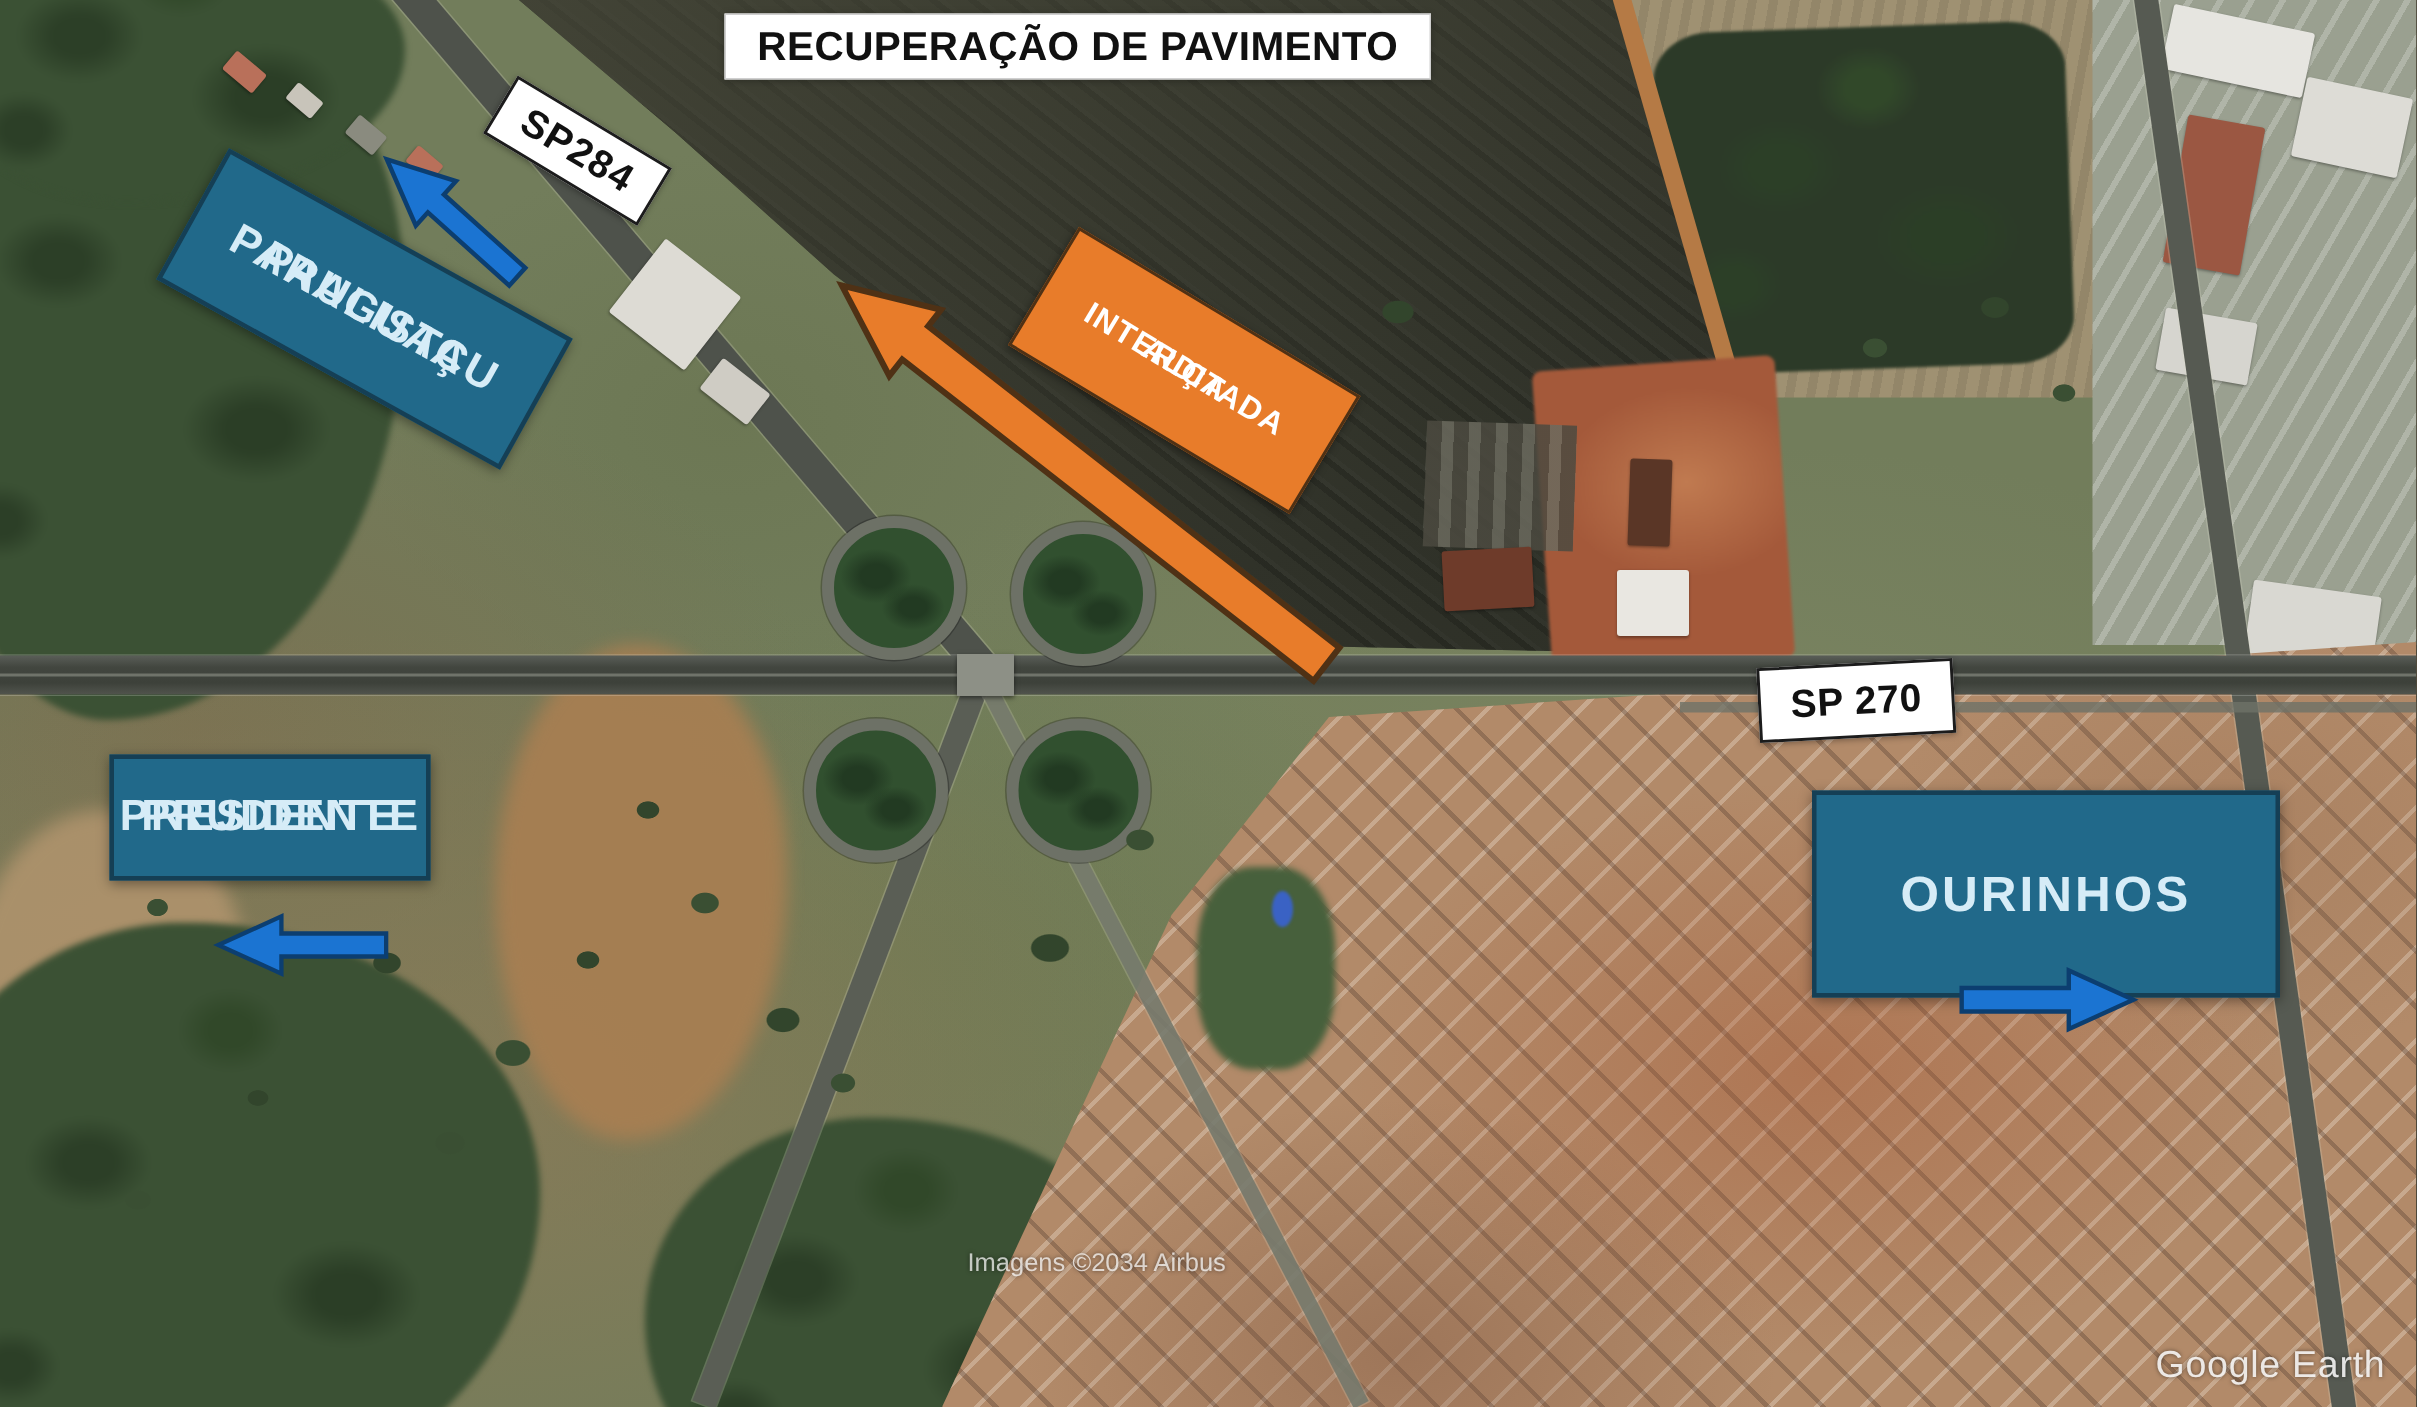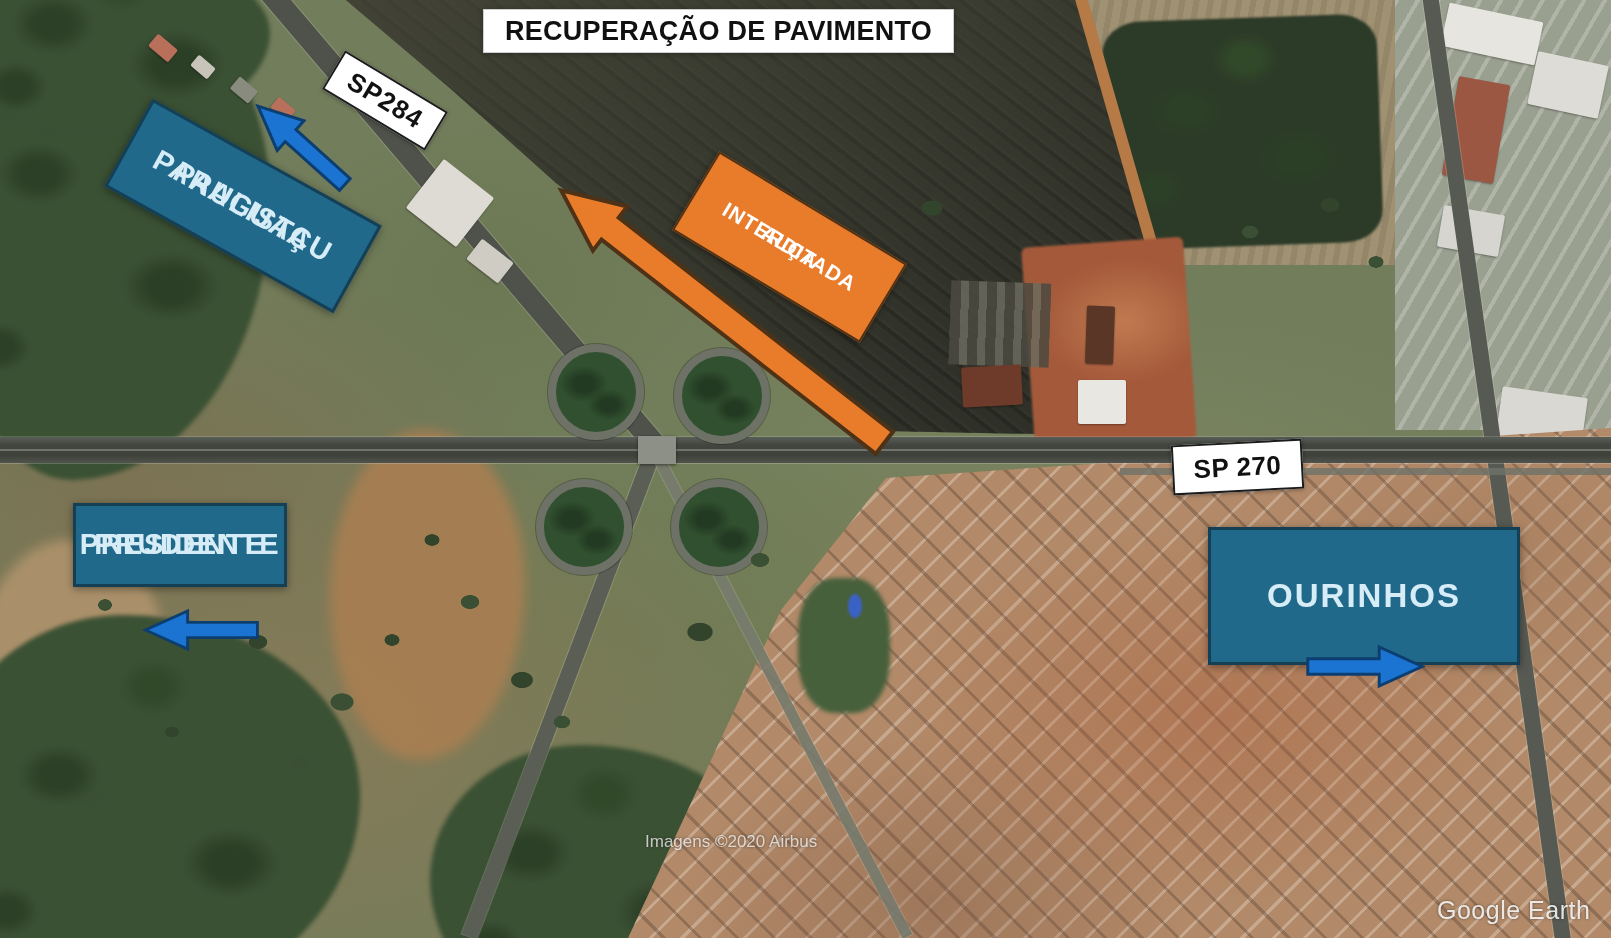--- a/index.html
+++ b/index.html
@@ -190,21 +190,21 @@
 
   <div class="bldg" style="left:150px;top:40px;width:26px;height:16px;background:#b9705a;transform:rotate(40deg);"></div>
   <div class="bldg" style="left:192px;top:60px;width:22px;height:14px;background:#c8c4ba;transform:rotate(40deg);"></div>
   <div class="bldg" style="left:232px;top:82px;width:24px;height:16px;background:#8a8b7f;transform:rotate(40deg);"></div>
   <div class="bldg" style="left:272px;top:102px;width:22px;height:14px;background:#b9705a;transform:rotate(40deg);"></div>
   <div class="bldg" style="left:418px;top:172px;width:64px;height:62px;background:#dddbd4;transform:rotate(38deg);"></div>
   <div class="bldg" style="left:470px;top:248px;width:40px;height:26px;background:#cfccc4;transform:rotate(38deg);"></div>
 
   <div class="speckles"></div>
 
-  <div class="wm" style="left:645px;top:832px;font-size:17px;">Imagens ©2020 Airbus</div>
+  <div class="wm" style="left:645px;top:832px;font-size:17px;">Imagens ©2034 Airbus</div>
   <div class="wm" style="left:1437px;top:896px;font-size:25px;color:rgba(255,255,255,.85);letter-spacing:.5px;text-align:center;">Google Earth</div>
 
   <div class="box title-box" style="left:483px;top:9px;width:471px;height:44px;font-size:27px;">
     <span>RECUPERAÇÃO DE PAVIMENTO</span>
   </div>
 
   <div class="box white-box" style="left:325px;top:78px;width:120px;height:45px;font-size:26px;letter-spacing:1px;transform:rotate(31deg);">
     <span>SP284</span>
   </div>
 

